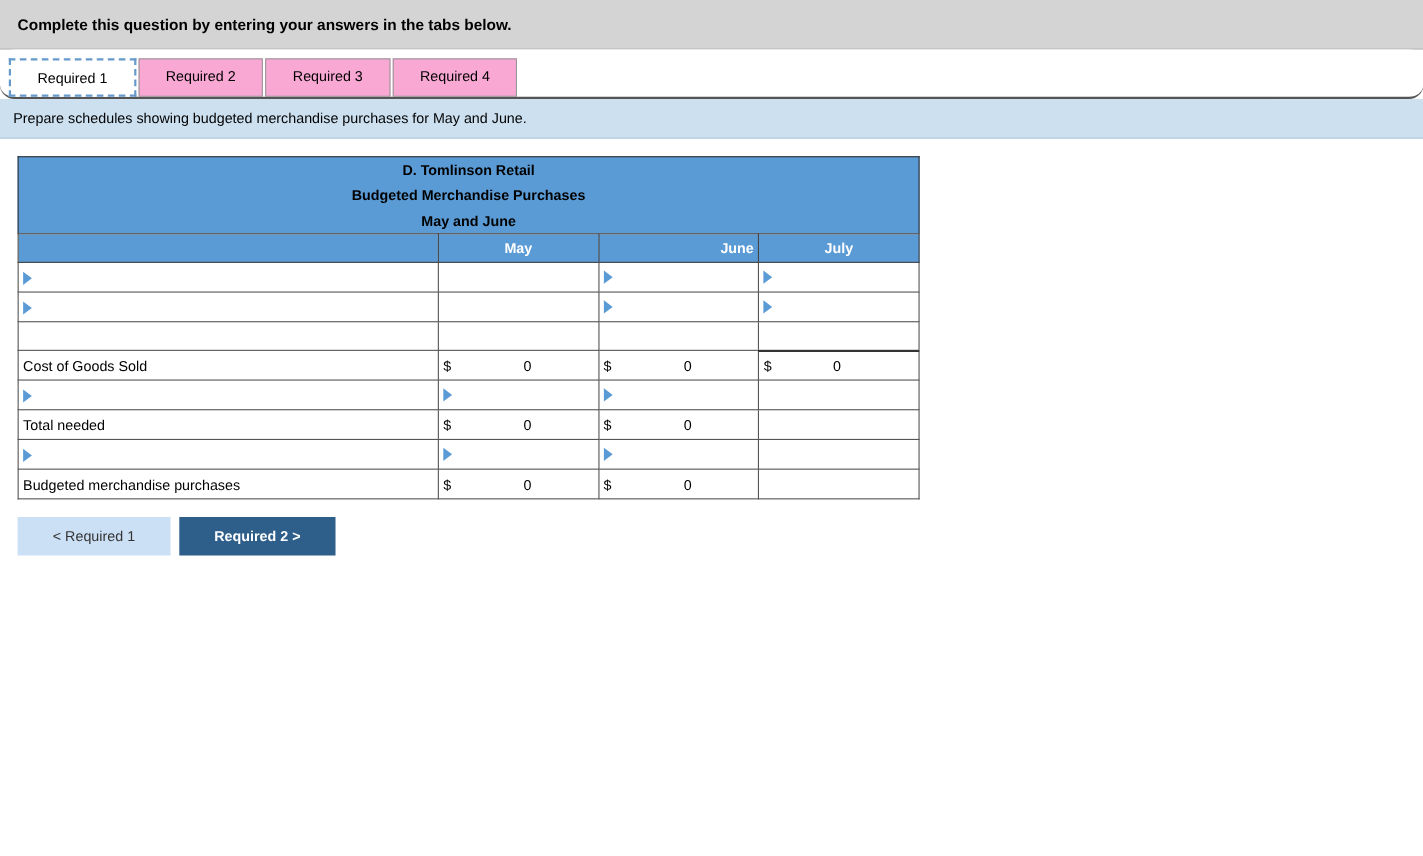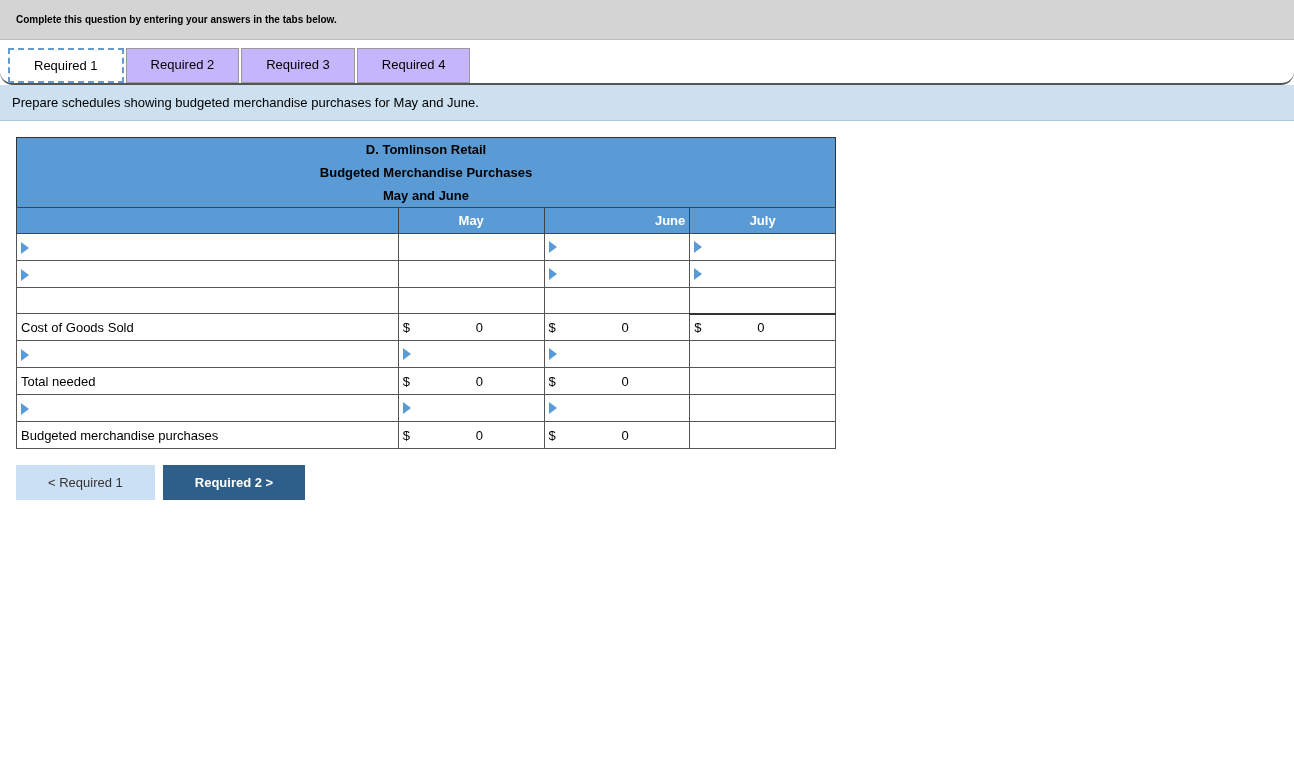--- a/index.html
+++ b/index.html
@@ -2,38 +2,38 @@
 <html><head>
   <meta charset="utf-8">
   <style>
     * { box-sizing: border-box; margin: 0; padding: 0; }
     body { font-family: Arial, sans-serif; font-size: 13px; background: #fff; width: 1294px; min-height: 778px; }
 
     .header-bar {
       background: #d4d4d4;
       padding: 14px 16px;
       font-weight: bold;
-      font-size: 10px;
+      font-size: 14px;
       border-bottom: 1px solid #bbb;
     }
 
     .tabs-container {
       display: flex;
       border-bottom: 2px solid #555;
       padding: 8px 0 0 8px;
       background: #fff;
       border-radius: 13px;
     }
 
     .tab {
       padding: 8px 24px;
       border: 1px solid #999;
       margin-right: 2px;
       cursor: pointer;
-      background: #c4b5fd;
+      background: #f9a8d4;
       font-size: 13px;
     }
 
     .tab.active {
       border: 2px dashed #6699cc;
       background: #fff;
       font-weight: normal;
     }
 
     .instruction-bar {

